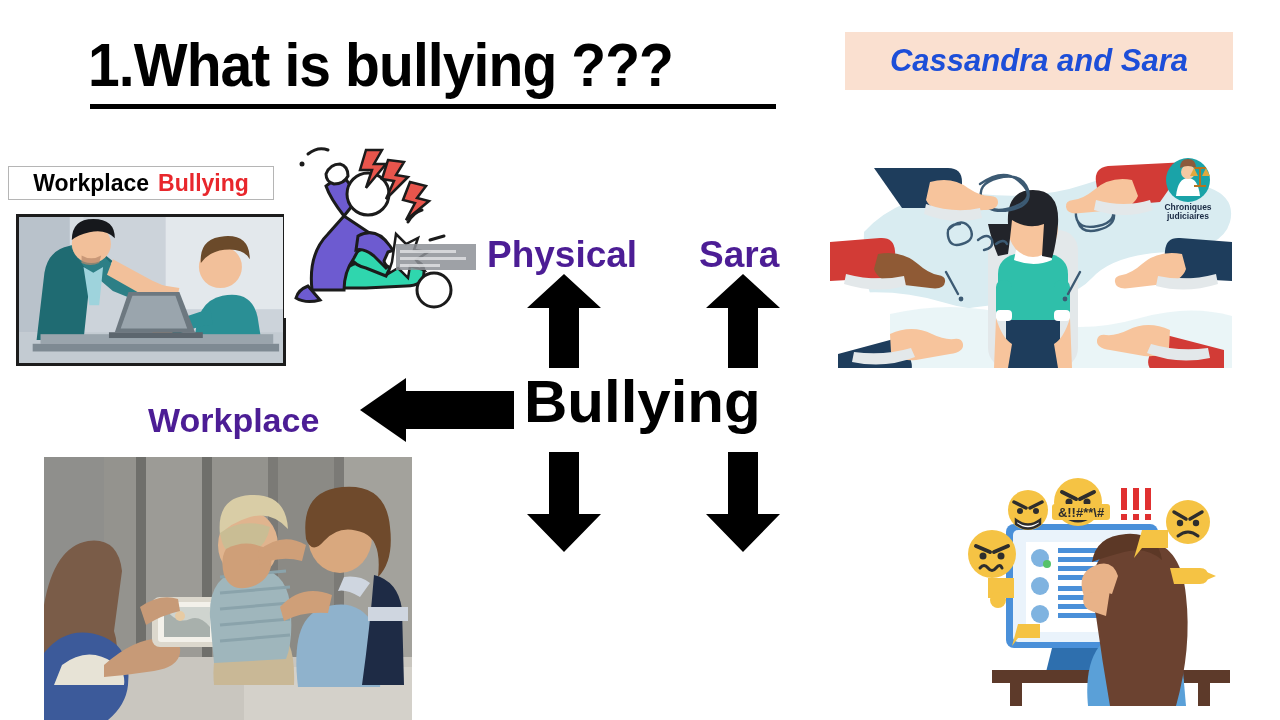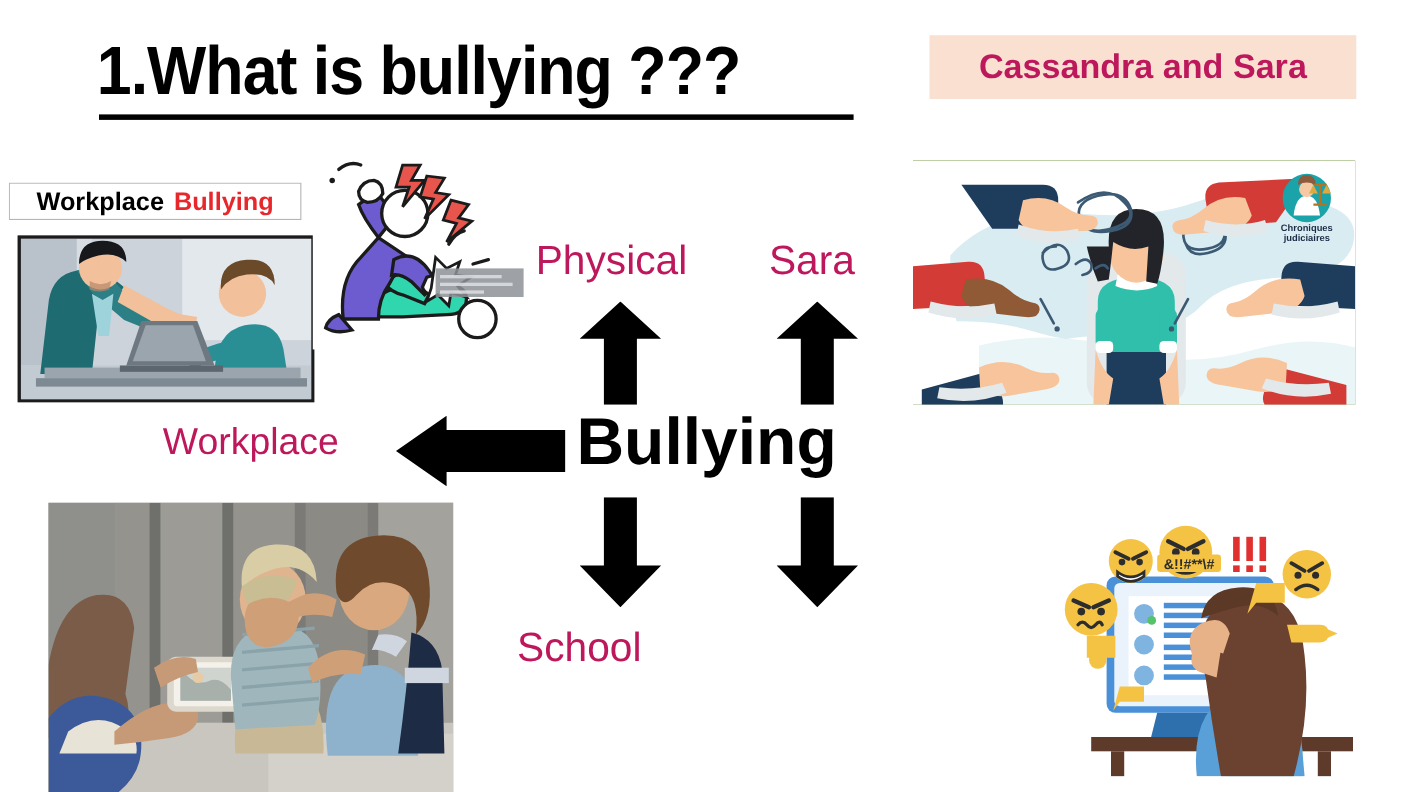--- a/index.html
+++ b/index.html
@@ -50,32 +50,34 @@
     top: 32px;
     width: 388px;
     height: 58px;
     background: #fae0d0;
     display: flex;
     align-items: center;
     justify-content: center;
   }
   .authors-badge span {
     font-size: 31px;
+    font-style: italic;
     font-weight: bold;
-    color: #be185d;
+    color: #1d4ed8;
     white-space: nowrap;
   }
 
   
   .node-label {
     position: absolute;
-    font-weight: normal;
-    color: #be185d;
+    font-weight: bold;
+    color: #4c1d95;
     white-space: nowrap;
     line-height: 1;
+    margin-top: 18px;
   }
   .label-physical { left: 487px; top: 218px; font-size: 37px; }
   .label-moral    { left: 699px; top: 218px; font-size: 37px; }
   .label-workplace{ left: 148px; top: 385px; font-size: 34px; }
   .label-school   { left: 470px; top: 570px; font-size: 37px; }
   .label-cyber    { left: 650px; top: 570px; font-size: 37px; }
   .label-center {
     position: absolute;
     left: 524px;
     top: 372px;
@@ -440,21 +442,20 @@
       <g fill="#f5c344">
         <path d="M204 102 l30 0 q8 0 8 8 q0 8 -8 8 l-26 0 z"></path>
         <path d="M236 104 l14 6 l-14 6 z"></path>
       </g>
     </svg>
   </div>
 
   <div class="node-label label-physical">Physical</div>
   <div class="node-label label-moral">Sara</div>
   <div class="node-label label-workplace">Workplace</div>
-  <div class="node-label label-school">School</div>
   <div class="label-center">Bullying</div>
 
   <div class="arrow arrow-physical">
     <svg viewBox="0 0 74 94">
         <path d="M37 0 L74 34 L52 34 L52 94 L22 94 L22 34 L0 34 Z" fill="#000000"></path>
       </svg>
   </div>
   <div class="arrow arrow-moral">
     <svg viewBox="0 0 74 94">
         <path d="M37 0 L74 34 L52 34 L52 94 L22 94 L22 34 L0 34 Z" fill="#000000"></path>

